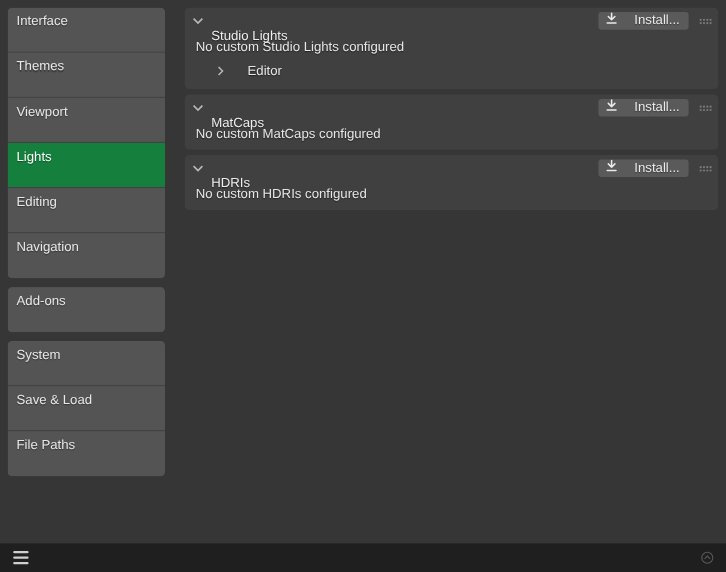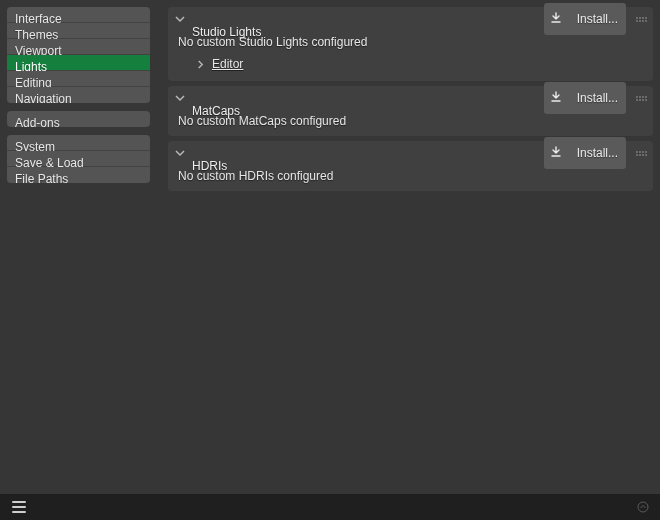--- a/index.html
+++ b/index.html
@@ -25,21 +25,21 @@
     gap: 8px;
   }
   .sidebar-group {
     display: flex;
     flex-direction: column;
     background: #404040;
     border-radius: 4px;
     overflow: hidden;
   }
   .sidebar-item {
-    height: 16px;
+    height: 41px;
     line-height: 25px;
     padding: 0 8px;
     color: #e8e8e8;
     background: #545454;
     border-bottom: 1px solid #424242;
     cursor: pointer;
     text-shadow: 0 1px 1px rgba(0,0,0,0.4);
   }
   .sidebar-item:last-child { border-bottom: none; }
   .sidebar-item.active {
@@ -77,23 +77,23 @@
   .chevron svg { width: 10px; height: 10px; }
   .panel-title {
     flex: 0 0 auto;
     color: #eeeeee;
     text-shadow: 0 1px 1px rgba(0,0,0,0.5);
     margin-top: 26px;
   }
   .panel-spacer { flex: 1; }
   .install-btn {
     display: flex;
-    align-items: center;
+    align-items: flex-start;
     gap: 15px;
-    height: 32px;
+    height: 16px;
     padding: 0 8px 0 6px;
     background: #5a5a5a;
     border-radius: 3px;
     color: #eaeaea;
     cursor: pointer;
     min-width: 66px;
     text-shadow: 0 1px 1px rgba(0,0,0,0.4);
   }
   .install-btn svg { width: 12px; height: 12px; }
   .drag-handle {
@@ -114,26 +114,25 @@
     width: 2px; height: 2px; background: #7a7a7a; border-radius: 1px;
   }
   .panel-body {
     padding: 4px 10px 2px 10px;
     color: #e6e6e6;
     text-shadow: 0 1px 1px rgba(0,0,0,0.5);
   }
   .sub-disclosure {
     display: flex;
     align-items: center;
-    gap: 7px;
+    gap: 20px;
     margin: 8px 0 2px 18px;
     color: #e6e6e6;
     cursor: pointer;
     text-shadow: 0 1px 1px rgba(0,0,0,0.5);
-    text-decoration: underline;
   }
   .sub-disclosure svg { width: 9px; height: 9px; color: #b8b8b8; }
 
   .status-bar {
     position: absolute;
     left: 0; right: 0; bottom: 0;
     height: 26px;
     background: #1f1f1f;
     display: flex;
     align-items: center;

